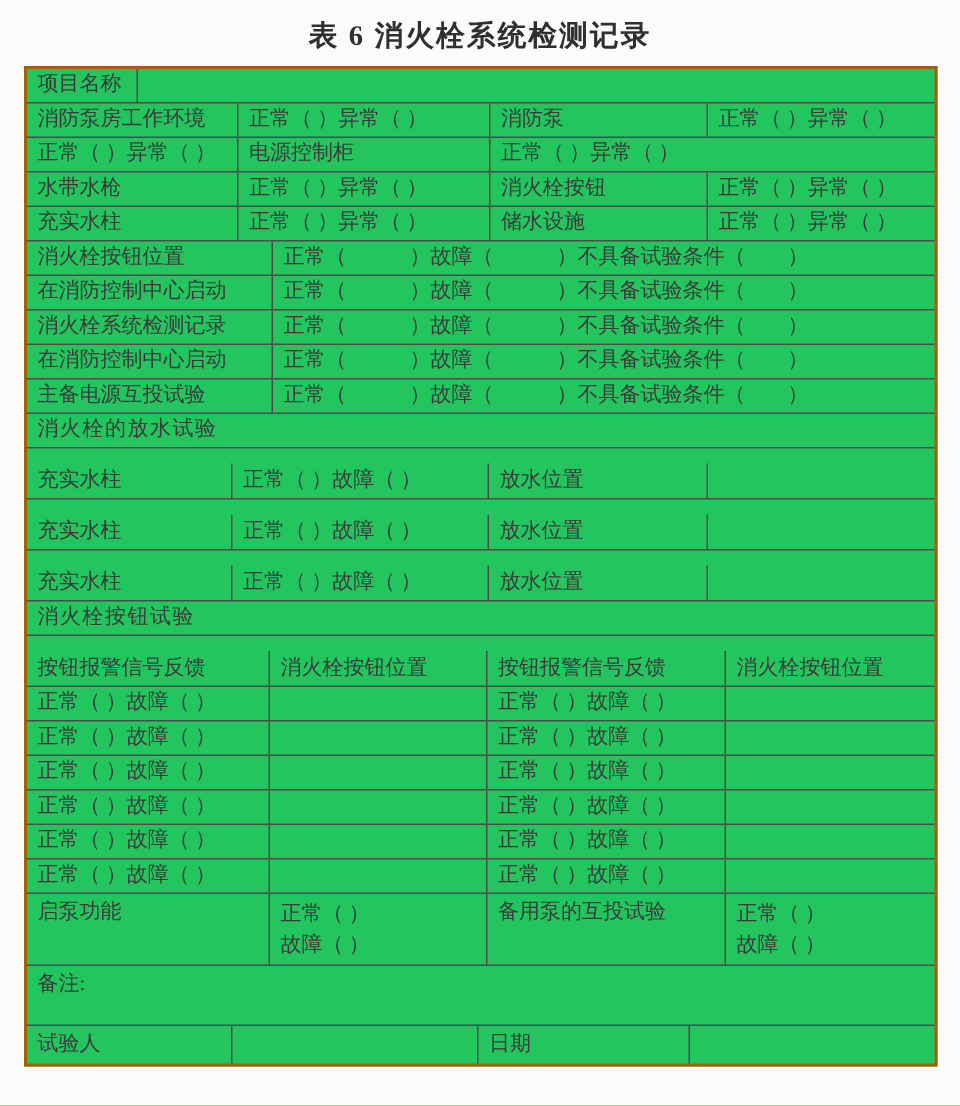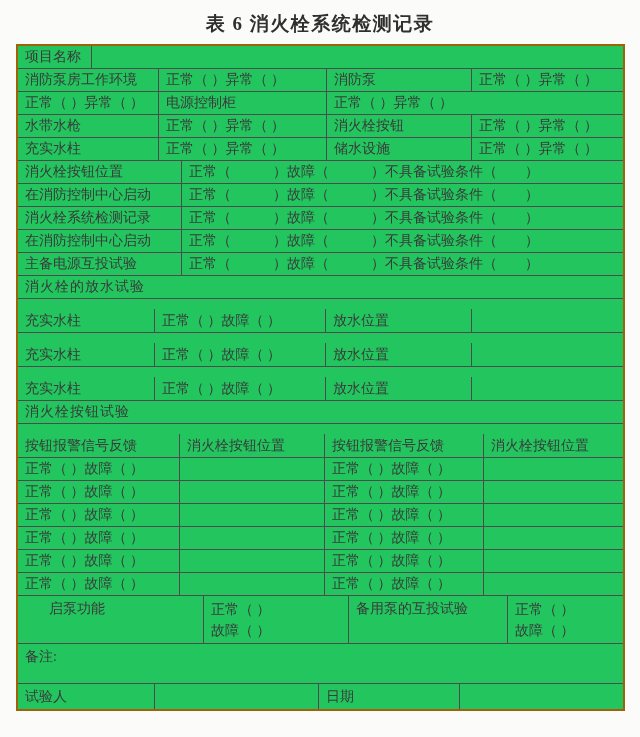--- a/index.html
+++ b/index.html
@@ -38,21 +38,21 @@
     font-size:14px;
     line-height:20px;
     display:flex;
     align-items:center;
     overflow:hidden;
     white-space:nowrap;
   }
   .cell:last-child { border-right:none; }
   .r-std  { min-height:22px; }
   .r-med  { min-height:24px;margin-top:10px; }
-  .r-tall { min-height:48px;padding-left:24px; }
+  .r-tall { min-height:48px; }
   .r-remarks { min-height:40px; }
   .r-footer  { min-height:25px; }
   .g-project   { grid-template-columns:74px 1fr; }
   .g-full      { grid-template-columns:1fr; }
   .g-appearance{ grid-template-columns:141px 168px 145px 1fr; }
   .g-pump      { grid-template-columns:164px 1fr; }
   .g-discharge { grid-template-columns:137px 171px 146px 1fr; }
   .g-button    { grid-template-columns:162px 145px 159px 1fr; }
   .g-footer    { grid-template-columns:137px 164px 141px 1fr; }
   .section-title { letter-spacing:1px; }

